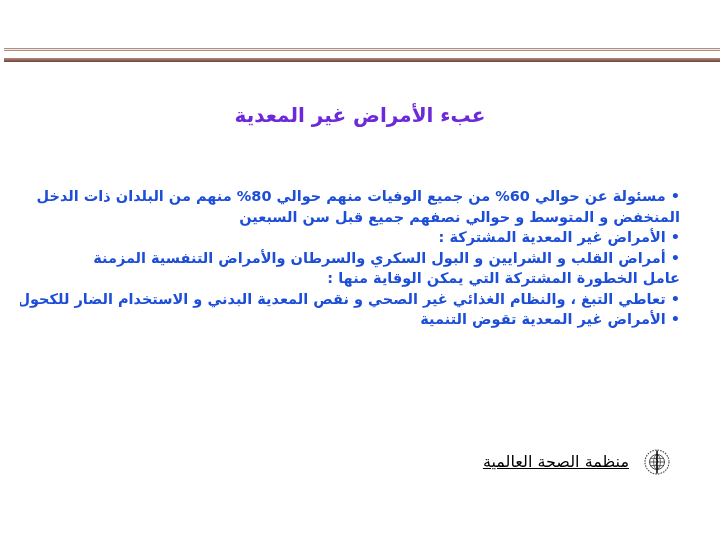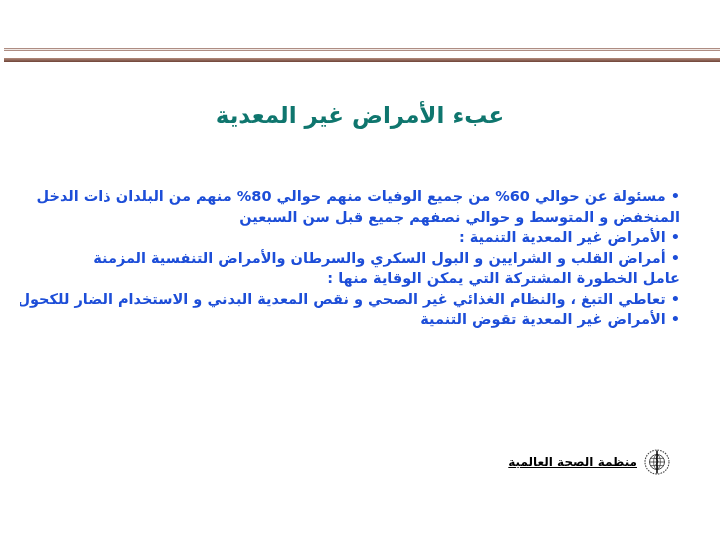--- a/index.html
+++ b/index.html
@@ -27,23 +27,23 @@
     top: 58px; left: 4px; right: 0;
     height: 4px;
     background: linear-gradient(to bottom, #b28b7c, #6e4336);
   }
 
   .slide-title {
     position: absolute;
     top: 98px; left: 0; right: 0;
     text-align: center;
     direction: rtl;
-    font-size: 23px;
+    font-size: 20px;
     font-weight: bold;
-    color: #0f766e;
+    color: #6d28d9;
     line-height: 34px;
   }
 
   .body-text {
     position: absolute;
     top: 186px;
     right: 40px;
     left: 20px;
     direction: rtl;
     text-align: right;
@@ -60,25 +60,25 @@
   .footer {
     position: absolute;
     top: 449px;
     right: 50px;
     display: flex;
     align-items: center;
     direction: ltr;
   }
   .org-name {
     direction: rtl;
-    font-size: 12px;
-    font-weight: bold;
+    font-size: 16px;
+    font-weight: normal;
     color: #000000;
     text-decoration: underline;
-    margin-right: 7px;
+    margin-right: 15px;
     line-height: 26px;
   }
   .who-logo {
     width: 26px;
     height: 26px;
     display: inline-block;
   }
 </style>
 </head>
 <body>
@@ -86,21 +86,21 @@
 <div class="slide">
 
   <div class="rule-thin"></div>
   <div class="rule-thick"></div>
 
   <h1 class="slide-title">عبء الأمراض غير المعدية</h1>
 
   <div class="body-text">
     <div class="body-line">• مسئولة عن حوالي 60% من جميع الوفيات منهم حوالي 80% منهم من البلدان ذات الدخل</div>
     <div class="body-line">المنخفض و المتوسط و حوالي نصفهم جميع قبل سن السبعين</div>
-    <div class="body-line">• الأمراض غير المعدية التنمية :</div>
+    <div class="body-line">• الأمراض غير المعدية المشتركة :</div>
     <div class="body-line">• أمراض القلب و الشرايين و البول السكري والسرطان والأمراض التنفسية المزمنة</div>
     <div class="body-line">عامل الخطورة المشتركة التي يمكن الوقاية منها :</div>
     <div class="body-line">• تعاطي التبغ ، والنظام الغذائي غير الصحي و نقص المعدية البدني و الاستخدام الضار للكحول</div>
     <div class="body-line">• الأمراض غير المعدية تقوض التنمية</div>
   </div>
 
   <div class="footer">
     <span class="org-name">منظمة الصحة العالمية</span>
     <span class="who-logo">
       <svg viewBox="0 0 26 26" width="26" height="26" aria-hidden="true">

